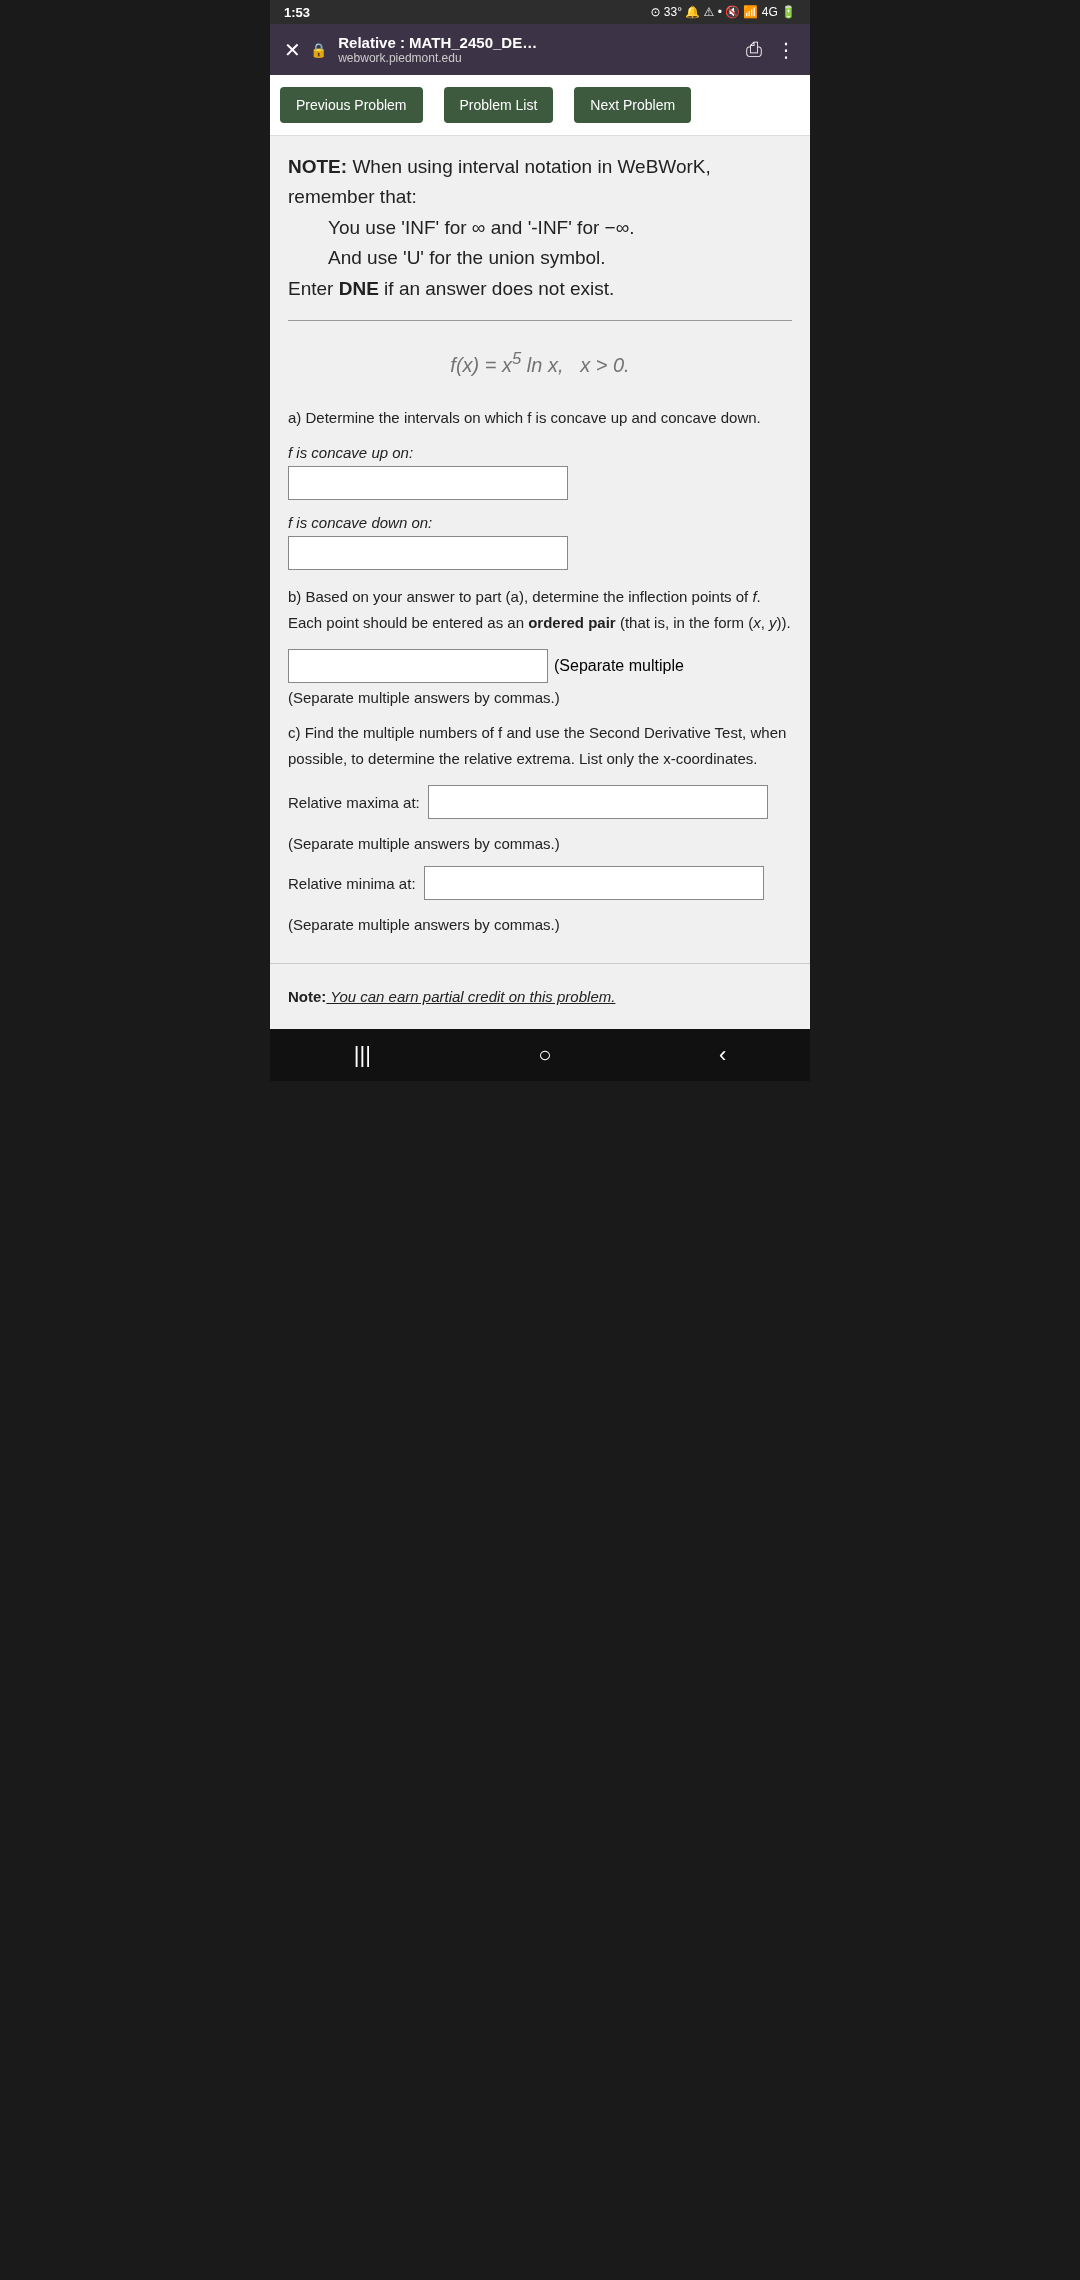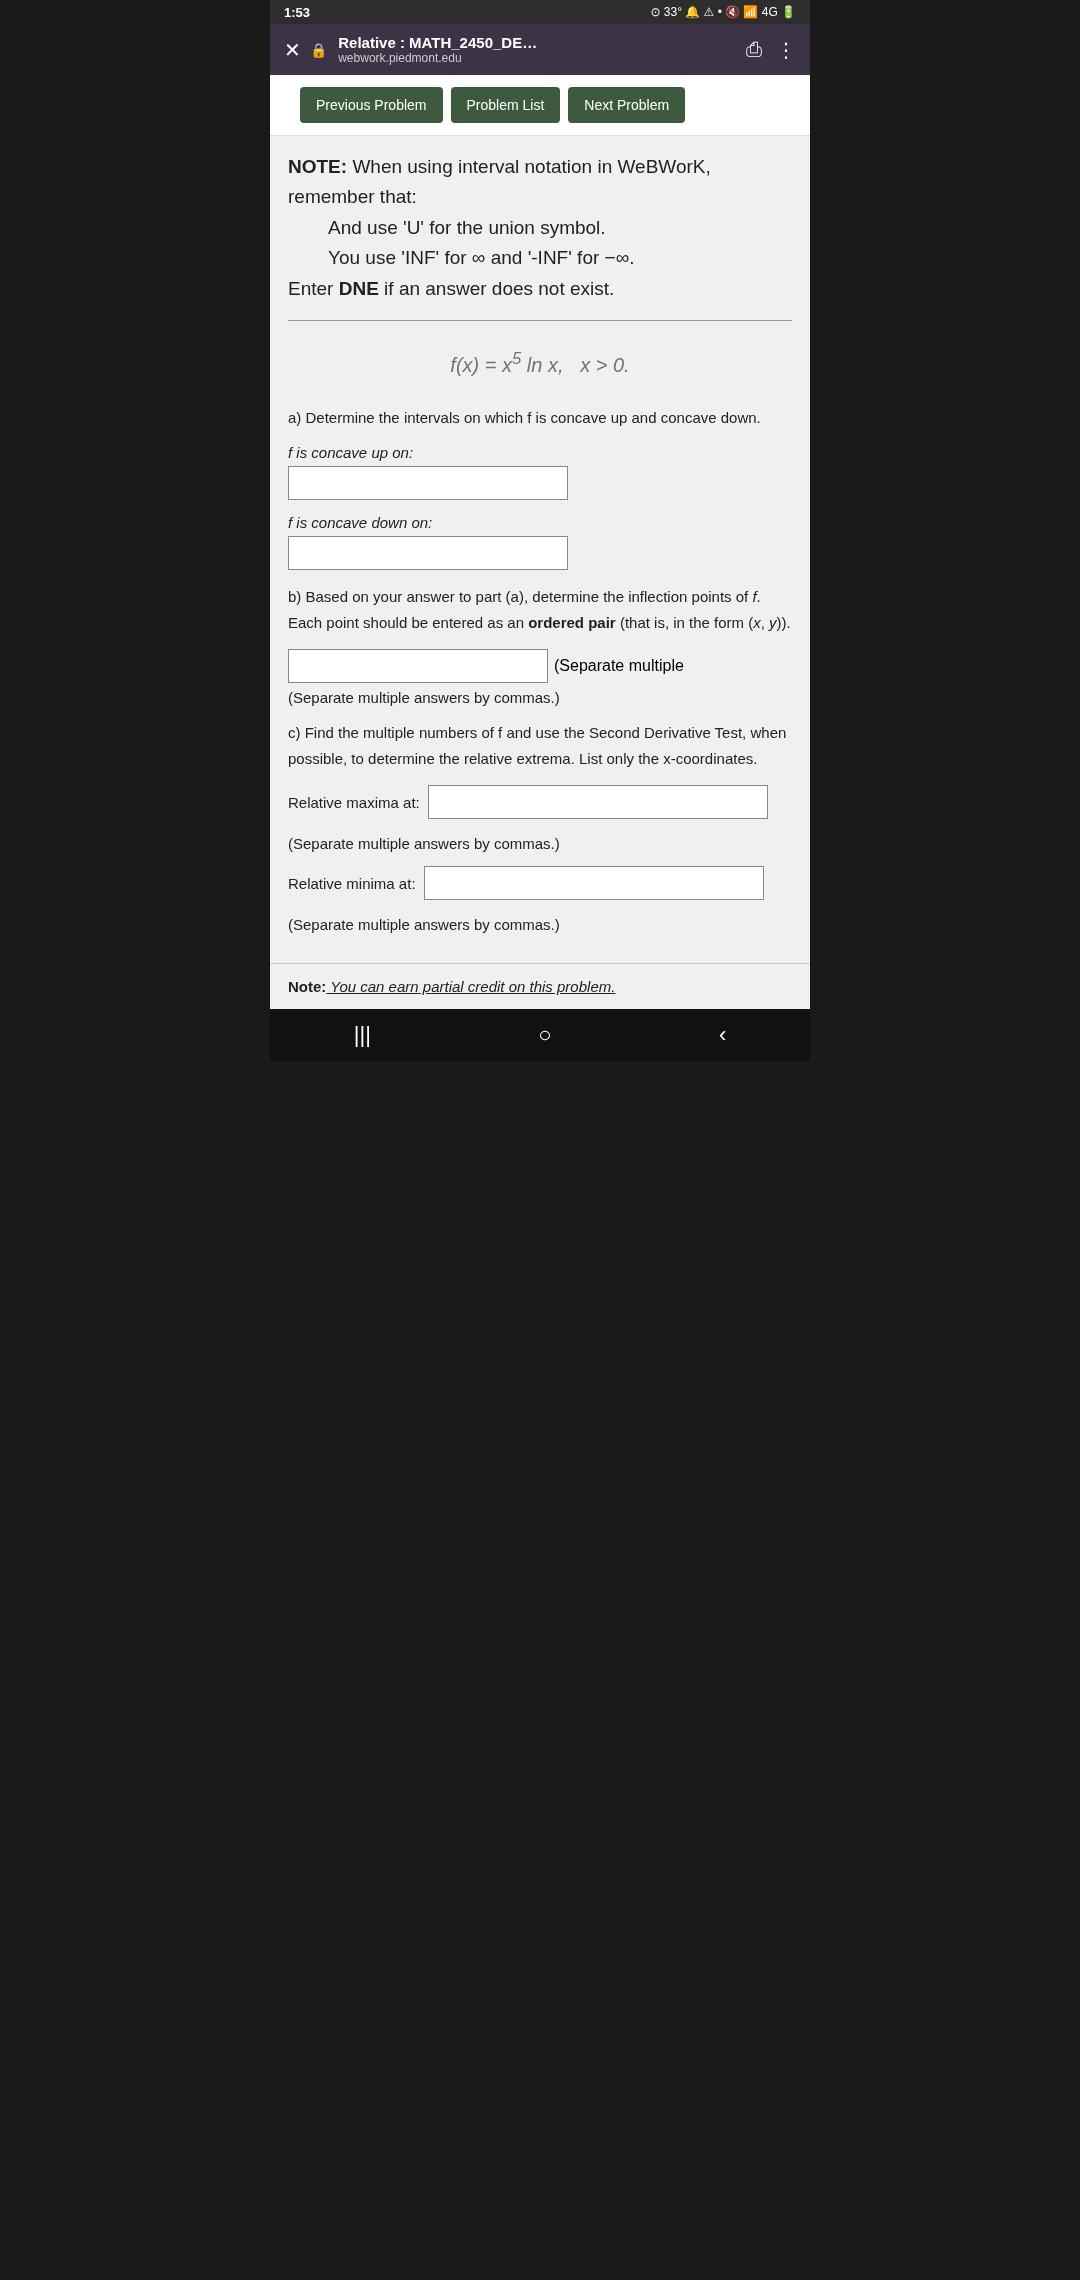--- a/index.html
+++ b/index.html
@@ -64,23 +64,23 @@
     }
     .browser-action-icon {
       font-size: 20px;
       color: white;
       cursor: pointer;
     }
 
     
     .nav-buttons {
       background: white;
-      padding: 12px 30px;
-      display: flex;
-      gap: 8px;
+      padding: 12px 10px;
+      display: flex;
+      gap: 21px;
       border-bottom: 1px solid #ddd;
     }
     .nav-btn {
       background: #3d5a3e;
       color: white;
       border: none;
       padding: 10px 16px;
       border-radius: 4px;
       font-size: 14px;
       cursor: pointer;
@@ -176,21 +176,21 @@
       padding: 8px 6px;
       border: 1px solid #888;
       background: white;
       font-size: 14px;
       outline: none;
     }
 
     
     .bottom-note {
       background: #f0f0f0;
-      padding: 14px 18px;
+      padding: 24px 18px;
       font-size: 15px;
       color: #222;
       border-top: 1px solid #ccc;
     }
     .bottom-note .note-label { font-weight: bold; }
     .bottom-note .italic-text { font-style: italic; text-decoration: underline; }
 
     
     .nav-bar {
       background: #111;
@@ -234,22 +234,22 @@
   <button class="nav-btn">Problem List</button>
   <button class="nav-btn">Next Problem</button>
 </div>
 
 <div class="main-content">
 
   <div class="note-box">
     <p>
       <span class="bold">NOTE:</span><span> When using interval notation in WeBWorK, remember that:</span>
     </p>
+    <p style="padding-left:40px;">You use 'INF' for ∞ and '-INF' for −∞.</p>
     <p style="padding-left:40px;">And use 'U' for the union symbol.</p>
-    <p style="padding-left:40px;">You use 'INF' for ∞ and '-INF' for −∞.</p>
     <p>
       <span>Enter </span><span class="bold">DNE</span><span> if an answer does not exist.</span>
     </p>
   </div>
 
   <hr class="divider">
 
   <div class="formula-block">
     <span>
       <i>f</i>(<i>x</i>) = <i>x</i><sup>5</sup> ln <i>x</i>,&nbsp;&nbsp;&nbsp;<i>x</i> &gt; 0.

